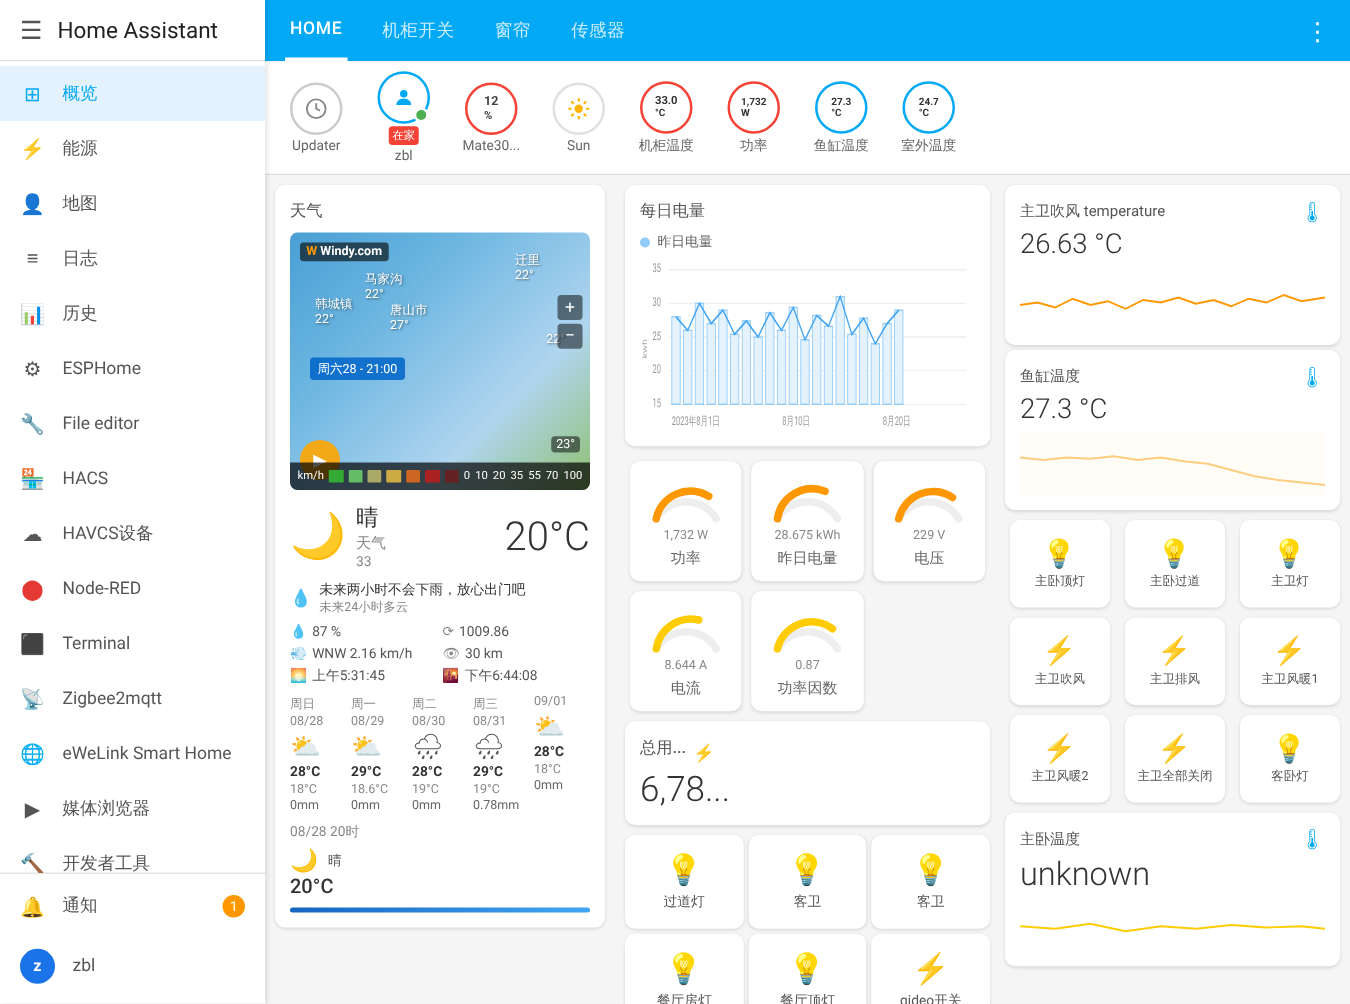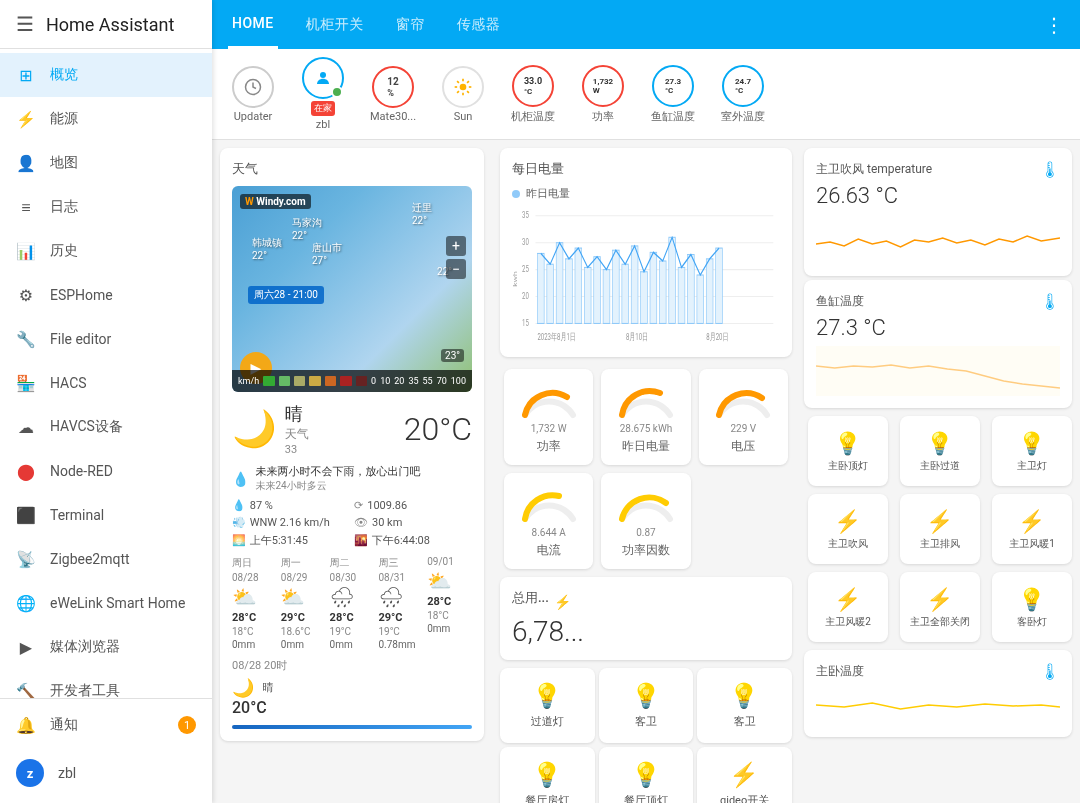--- a/index.html
+++ b/index.html
@@ -897,20 +897,21 @@
           <span style="font-size:22px;color:#90a4ae;">💡</span>
           <span class="light-label">客卧灯</span>
         </div>
       </div>
 
       <div class="card" style="margin:4px 8px 4px 4px;">
         <div style="display:flex;justify-content:space-between;align-items:center;margin-bottom:4px;">
           <span style="font-size:12px;color:#555;">主卧温度</span>
           <span style="color:#03a9f4;font-size:16px;">🌡</span>
         </div>
+        <div style="font-size:26px;font-weight:300;color:#333;margin-bottom:6px;">unknown</div>
         <div style="height:40px;overflow:hidden;">
           <svg width="100%" height="40" viewBox="0 0 260 40" preserveAspectRatio="none">
             <polyline points="0,20 30,22 60,18 90,24 120,20 150,22 180,19 210,21 240,20 260,22" fill="none" stroke="#ffcc02" stroke-width="1.5"></polyline>
           </svg>
         </div>
       </div>
 
     </div>
   </div>
 </div>

